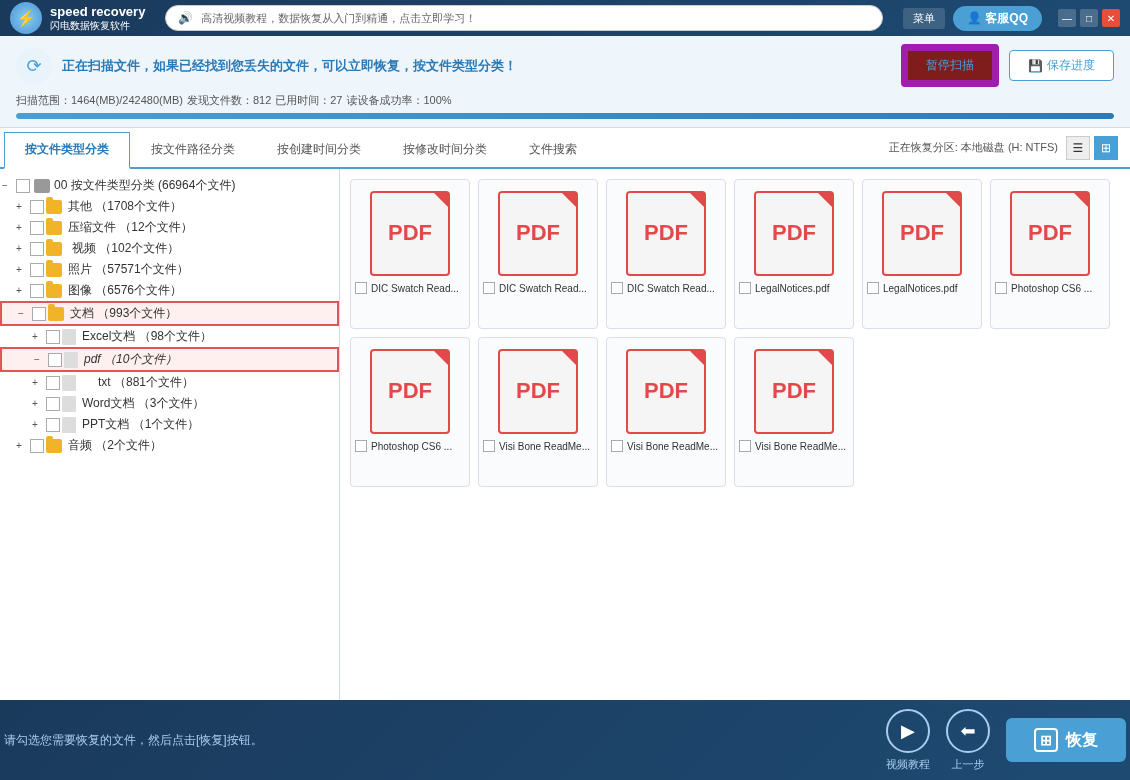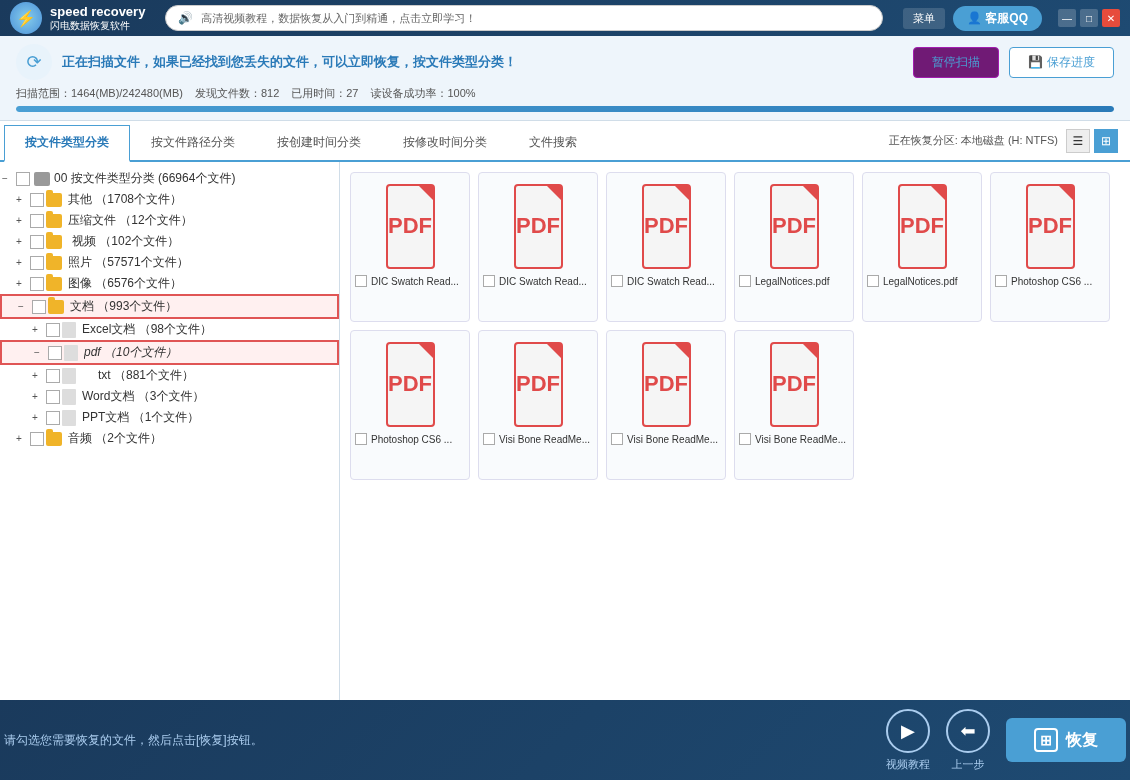--- a/index.html
+++ b/index.html
@@ -135,43 +135,43 @@
       font-size: 18px;
       flex-shrink: 0;
     }
     .scan-status-text {
       color: #2a7ab8;
       font-size: 13px;
       font-weight: bold;
       flex: 1;
     }
     .scan-btn-pause {
-      background: #701a75;
-      border: 1px solid #a21caf;
+      background: #7f1d1d;
+      border: 7px solid #a21caf;
       color: #4a9fd4;
       padding: 6px 18px;
       border-radius: 4px;
       font-size: 12px;
       cursor: pointer;
     }
     .scan-btn-save {
       background: white;
       border: 1px solid #4a9fd4;
       color: #4a9fd4;
       padding: 6px 18px;
       border-radius: 4px;
       font-size: 12px;
       cursor: pointer;
       display: flex;
       align-items: center;
       gap: 4px;
     }
     .scan-info {
       display: flex;
-      gap: 12px;
+      gap: 4px;
       font-size: 11px;
       color: #555;
       margin-bottom: 5px;
     }
     .progress-track {
       height: 6px;
       background: #d0e8f5;
       border-radius: 3px;
       overflow: hidden;
     }
@@ -319,21 +319,21 @@
     }
     .pdf-icon {
       width: 80px;
       height: 90px;
       display: flex;
       align-items: center;
       justify-content: center;
       position: relative;
     }
     .pdf-icon-bg {
-      width: 49px;
+      width: 80px;
       height: 85px;
       background: #f5f5f5;
       border: 2px solid #e04a4a;
       border-radius: 4px;
       display: flex;
       align-items: center;
       justify-content: center;
       position: relative;
     }
     .pdf-icon-bg::before {

